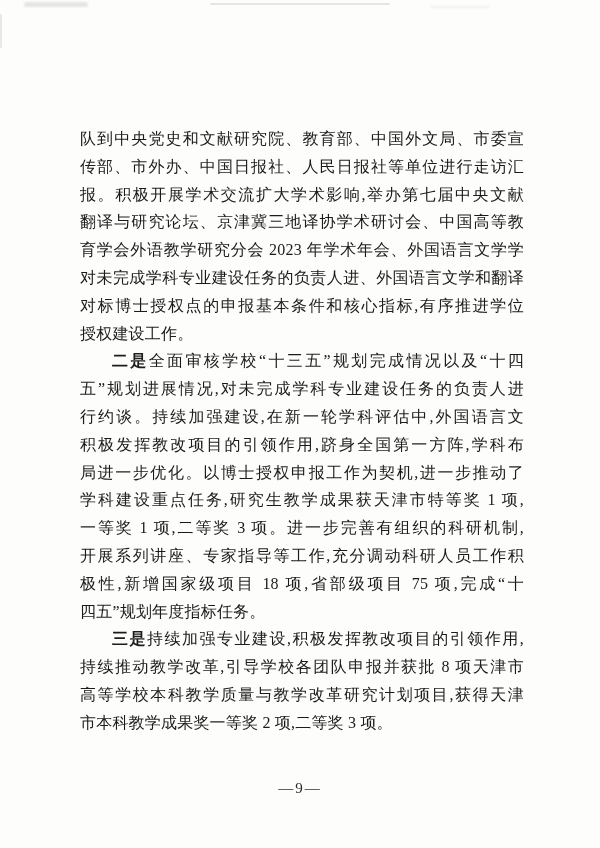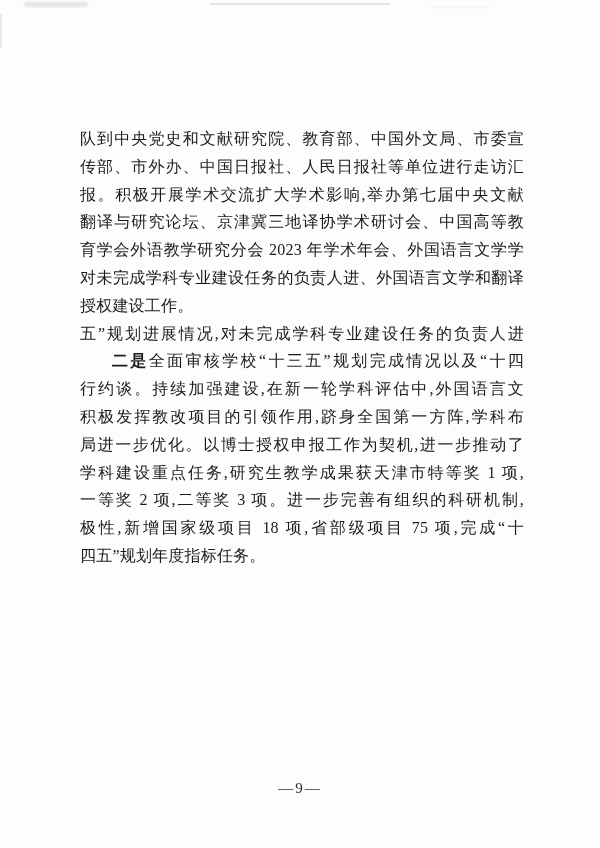--- a/index.html
+++ b/index.html
@@ -74,29 +74,37 @@
   <div class="artifact a4"></div>
 
   <main class="text-block" id="text-block">
       <div class="para">
         <div class="line">队到中央党史和文献研究院、教育部、中国外文局、市委宣</div>
         <div class="line">传部、市外办、中国日报社、人民日报社等单位进行走访汇</div>
         <div class="line">报。积极开展学术交流扩大学术影响,举办第七届中央文献</div>
         <div class="line">翻译与研究论坛、京津冀三地译协学术研讨会、中国高等教</div>
         <div class="line">育学会外语教学研究分会 2023 年学术年会、外国语言文学学</div>
         <div class="line">对未完成学科专业建设任务的负责人进、外国语言文学和翻译</div>
+        <div class="line">对标博士授权点的申报基本条件和核心指标,有序推进学位</div>
         <div class="line last">授权建设工作。</div>
       </div>
       <div class="para">
+        <div class="line indent"><b>二是</b>全面审核学校“十三五”规划完成情况以及“十四</div>
         <div class="line">五”规划进展情况,对未完成学科专业建设任务的负责人进</div>
-        <div class="line indent"><b>二是</b>全面审核学校“十三五”规划完成情况以及“十四</div>
         <div class="line">行约谈。持续加强建设,在新一轮学科评估中,外国语言文</div>
         <div class="line">积极发挥教改项目的引领作用,跻身全国第一方阵,学科布</div>
         <div class="line">局进一步优化。以博士授权申报工作为契机,进一步推动了</div>
         <div class="line">学科建设重点任务,研究生教学成果获天津市特等奖 1 项,</div>
-        <div class="line">一等奖 2 项,二等奖 3 项。进一步完善有组织的科研机制,</div>
+        <div class="line">一等奖 1 项,二等奖 3 项。进一步完善有组织的科研机制,</div>
+        <div class="line">开展系列讲座、专家指导等工作,充分调动科研人员工作积</div>
         <div class="line">极性,新增国家级项目 18 项,省部级项目 75 项,完成“十</div>
         <div class="line last">四五”规划年度指标任务。</div>
+      </div>
+      <div class="para">
+        <div class="line indent"><b>三是</b>持续加强专业建设,积极发挥教改项目的引领作用,</div>
+        <div class="line">持续推动教学改革,引导学校各团队申报并获批 8 项天津市</div>
+        <div class="line">高等学校本科教学质量与教学改革研究计划项目,获得天津</div>
+        <div class="line last">市本科教学成果奖一等奖 2 项,二等奖 3 项。</div>
       </div>
     </main>
 
   <footer class="page-number">—9—</footer>
 </div>
 
 </body></html>

